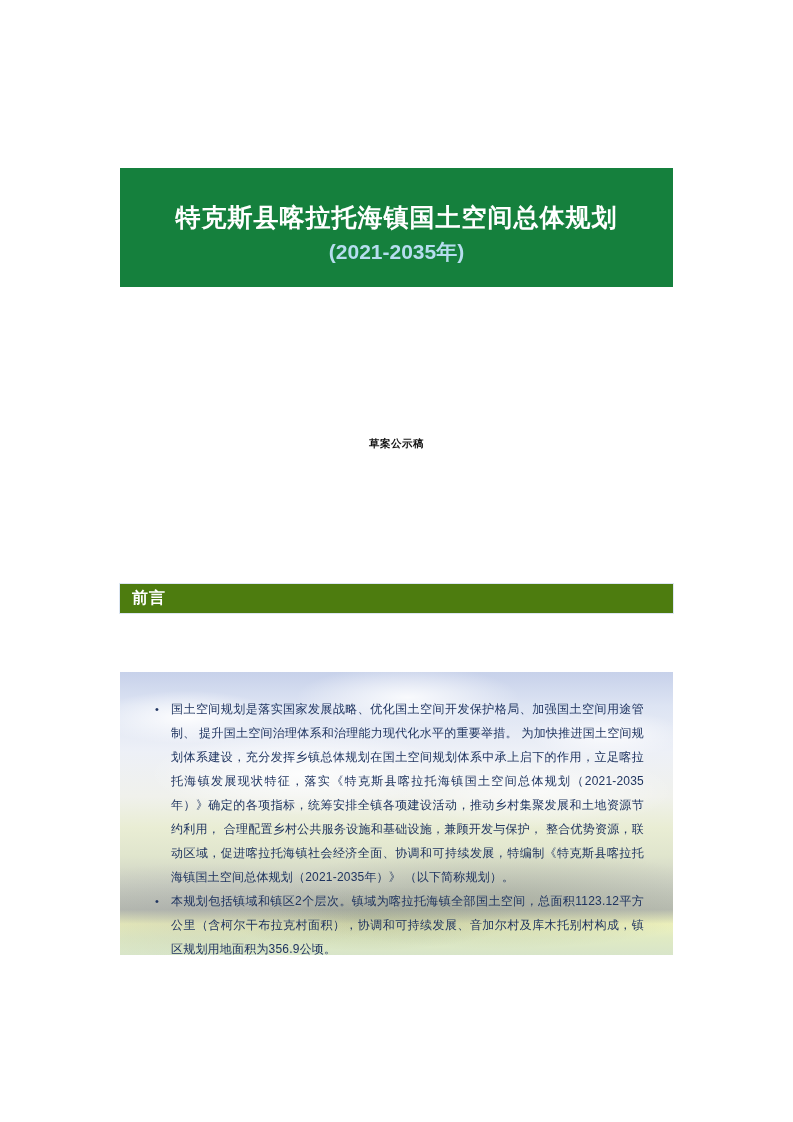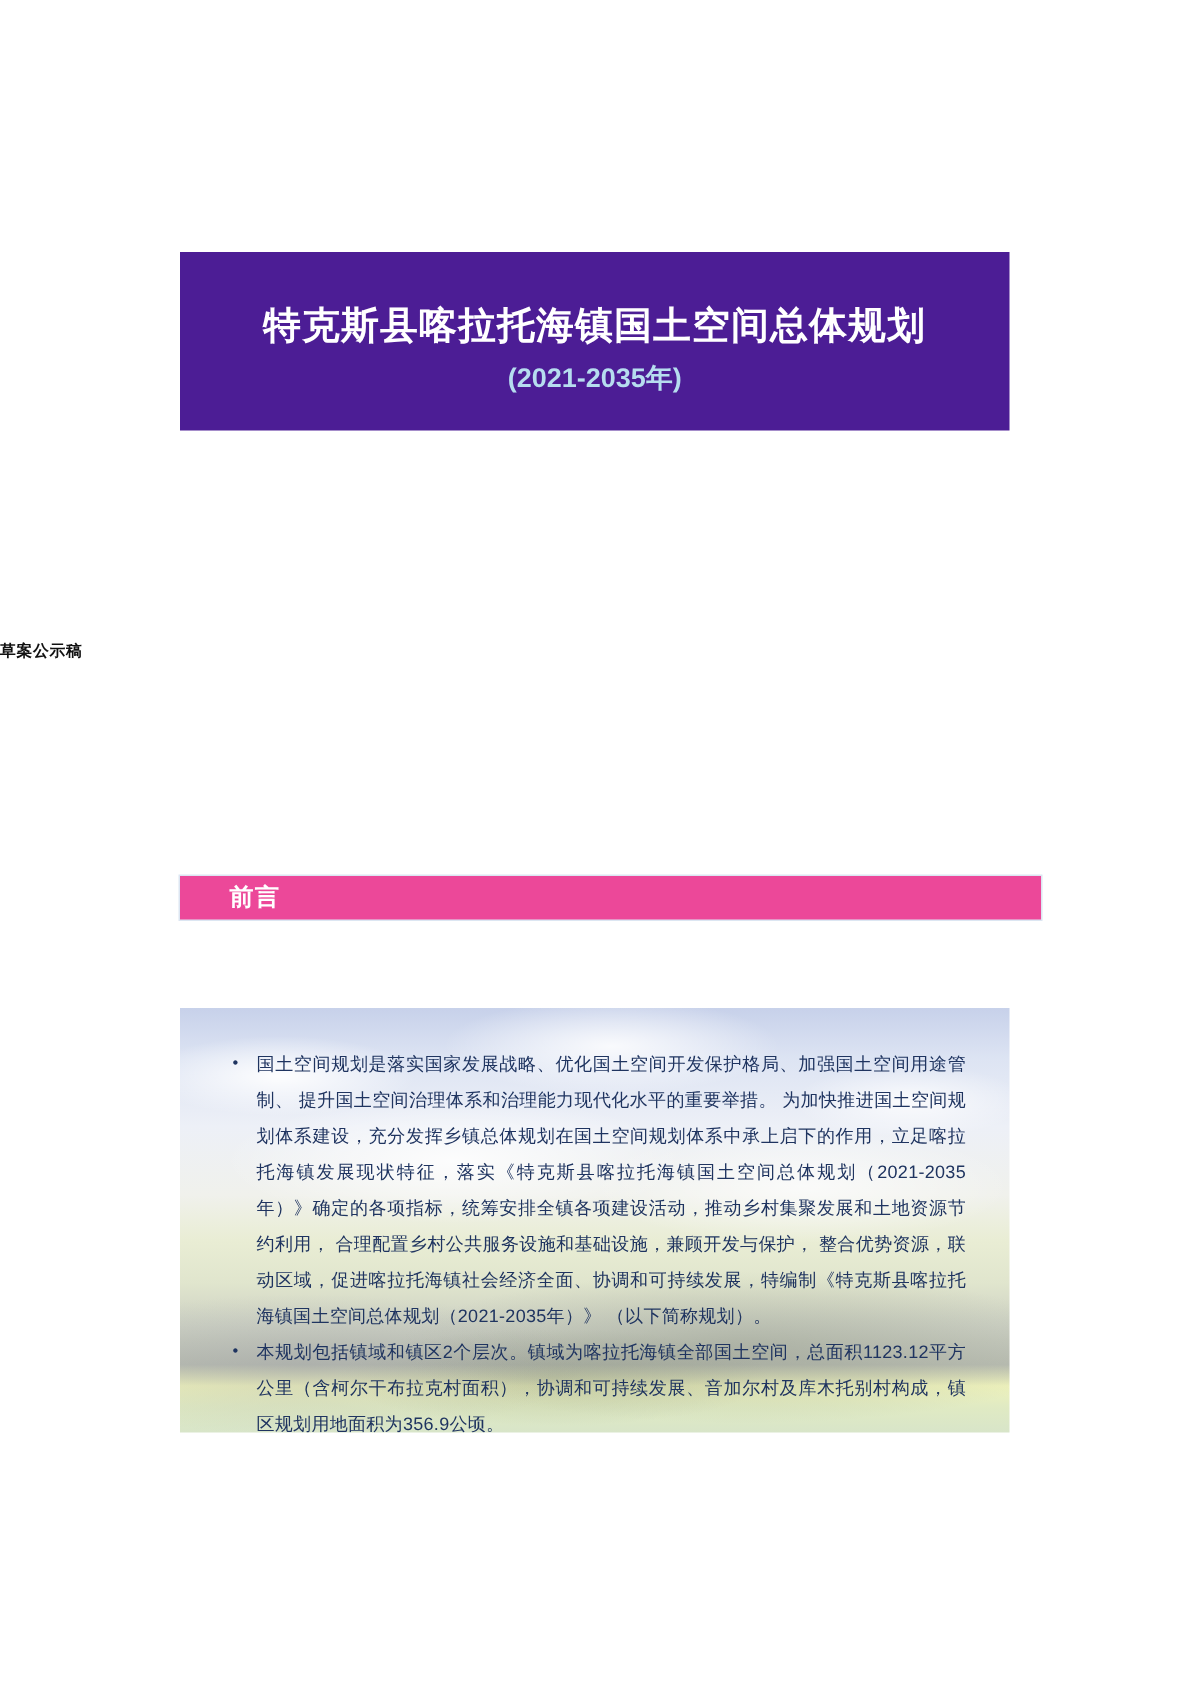--- a/index.html
+++ b/index.html
@@ -16,67 +16,67 @@
     overflow: hidden;
   }
 
   
   .title-banner {
     position: absolute;
     left: 120px;
     top: 168px;
     width: 553px;
     height: 119px;
-    background: #4c1d95;
+    background: #15803d;
     display: flex;
     flex-direction: column;
     justify-content: center;
     align-items: center;
     text-align: center;
   }
   .title-banner .main-title {
     color: #ffffff;
     font-size: 25px;
     font-weight: bold;
     letter-spacing: 1px;
     line-height: 34px;
     margin-top: 10px;
   }
   .title-banner .sub-title {
     color: #b6ddef;
-    font-size: 18px;
+    font-size: 21px;
     font-weight: bold;
     line-height: 28px;
     margin-top: 4px;
   }
 
   
   .draft-label {
     position: absolute;
     left: 0;
-    top: 427px;
+    top: 437px;
     width: 793px;
+    text-align: center;
     color: #111111;
     font-size: 10.5px;
     font-weight: bold;
     letter-spacing: 0.5px;
   }
 
   
   .preface-bar {
     position: absolute;
     left: 120px;
     top: 584px;
     width: 553px;
     height: 29px;
-    background: #ec4899;
+    background: #4d7c0f;
     box-shadow: 0 0 0 1px #dce6f2;
     display: flex;
     align-items: center;
-    padding-left: 21px;
   }
   .preface-bar .preface-heading {
     color: #ffffff;
     font-size: 16px;
     font-weight: bold;
     padding-left: 12px;
     letter-spacing: 1px;
   }
 
   

